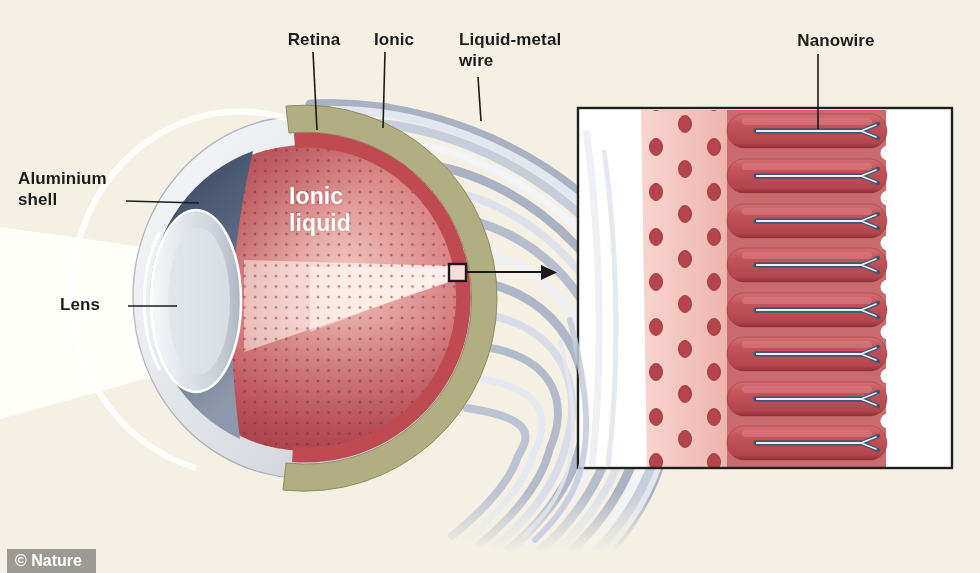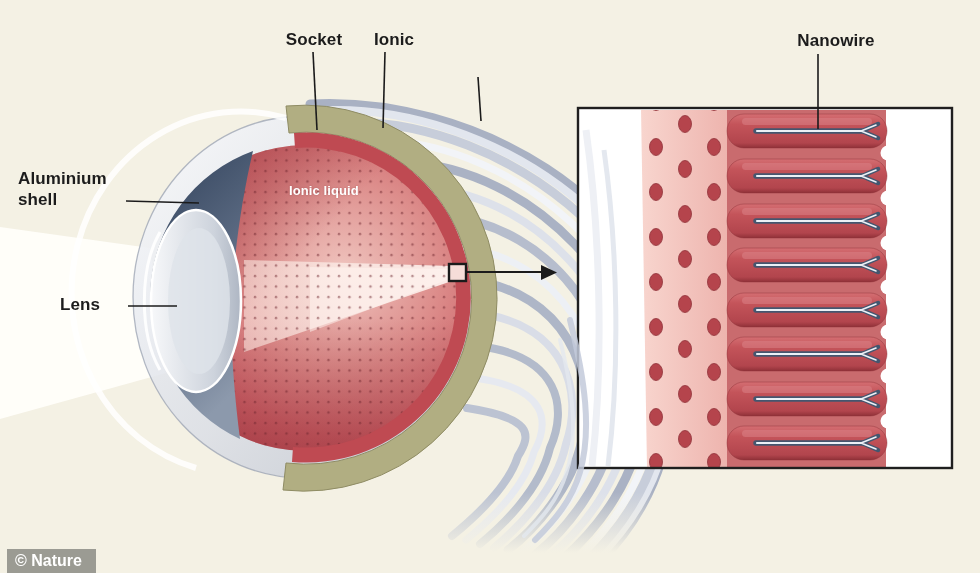--- a/index.html
+++ b/index.html
@@ -15,21 +15,21 @@
     font-family:"Liberation Sans", sans-serif;
   }
   #art{position:absolute;left:0;top:0;}
   .lbl{
     position:absolute; font-weight:600; font-size:17px; line-height:1.22;
     color:var(--ink); letter-spacing:.1px; white-space:pre-line;
   }
   .lbl.center{text-align:center;}
   .lbl.right{text-align:left;}
   #ionic-label{
-    font-size:13px; color:#fff; line-height:1.18; text-shadow:0 0 2px rgba(120,30,35,.35);
+    font-size:23px; color:#fff; line-height:1.18; text-shadow:0 0 2px rgba(120,30,35,.35);
   }
   #watermark{
     position:absolute; left:7px; top:549px; height:24px;
     background:var(--watermark-bg); color:var(--watermark-text);
     font-weight:bold; font-size:16px; line-height:22px; padding:1px 14px 1px 8px;
   }
 </style>
 </head>
 <body>
 
@@ -211,21 +211,22 @@
     <g stroke="#1b1b1b" stroke-width="1.6" fill="none">
       <line x1="313" y1="52" x2="317" y2="130"></line>
       <line x1="385" y1="52" x2="383" y2="128"></line>
       <line x1="478" y1="77" x2="481" y2="121"></line>
       <line x1="818" y1="54" x2="818" y2="129"></line>
       <line x1="126" y1="201" x2="199" y2="203"></line>
       <line x1="128" y1="306" x2="177" y2="306"></line>
     </g>
   </svg>
 
-  <div class="lbl center" id="retina-label" style="left:270px;top:30px;width:88px;">Socket</div>
+  <div class="lbl center" id="retina-label" style="left:270px;top:30px;width:88px;">Retina</div>
   <div class="lbl center" id="socket-label" style="left:351px;top:30px;width:86px;">Ionic</div>
+  <div class="lbl" id="liquid-metal-wire-label" style="left:459px;top:30px;width:116px;">Liquid-metal wire</div>
   <div class="lbl center" id="nanowire-label" style="left:780px;top:31px;width:112px;">Nanowire</div>
   <div class="lbl right" id="aluminium-shell-label" style="left:18px;top:169px;width:104px;">Aluminium shell</div>
   <div class="lbl right" id="lens-label" style="left:60px;top:295px;width:62px;">Lens</div>
   <div class="lbl" id="ionic-label" style="left:289px;top:183px;width:82px;">Ionic liquid</div>
 
   <div id="watermark">© Nature</div>
 </div>
 
 </body></html>

